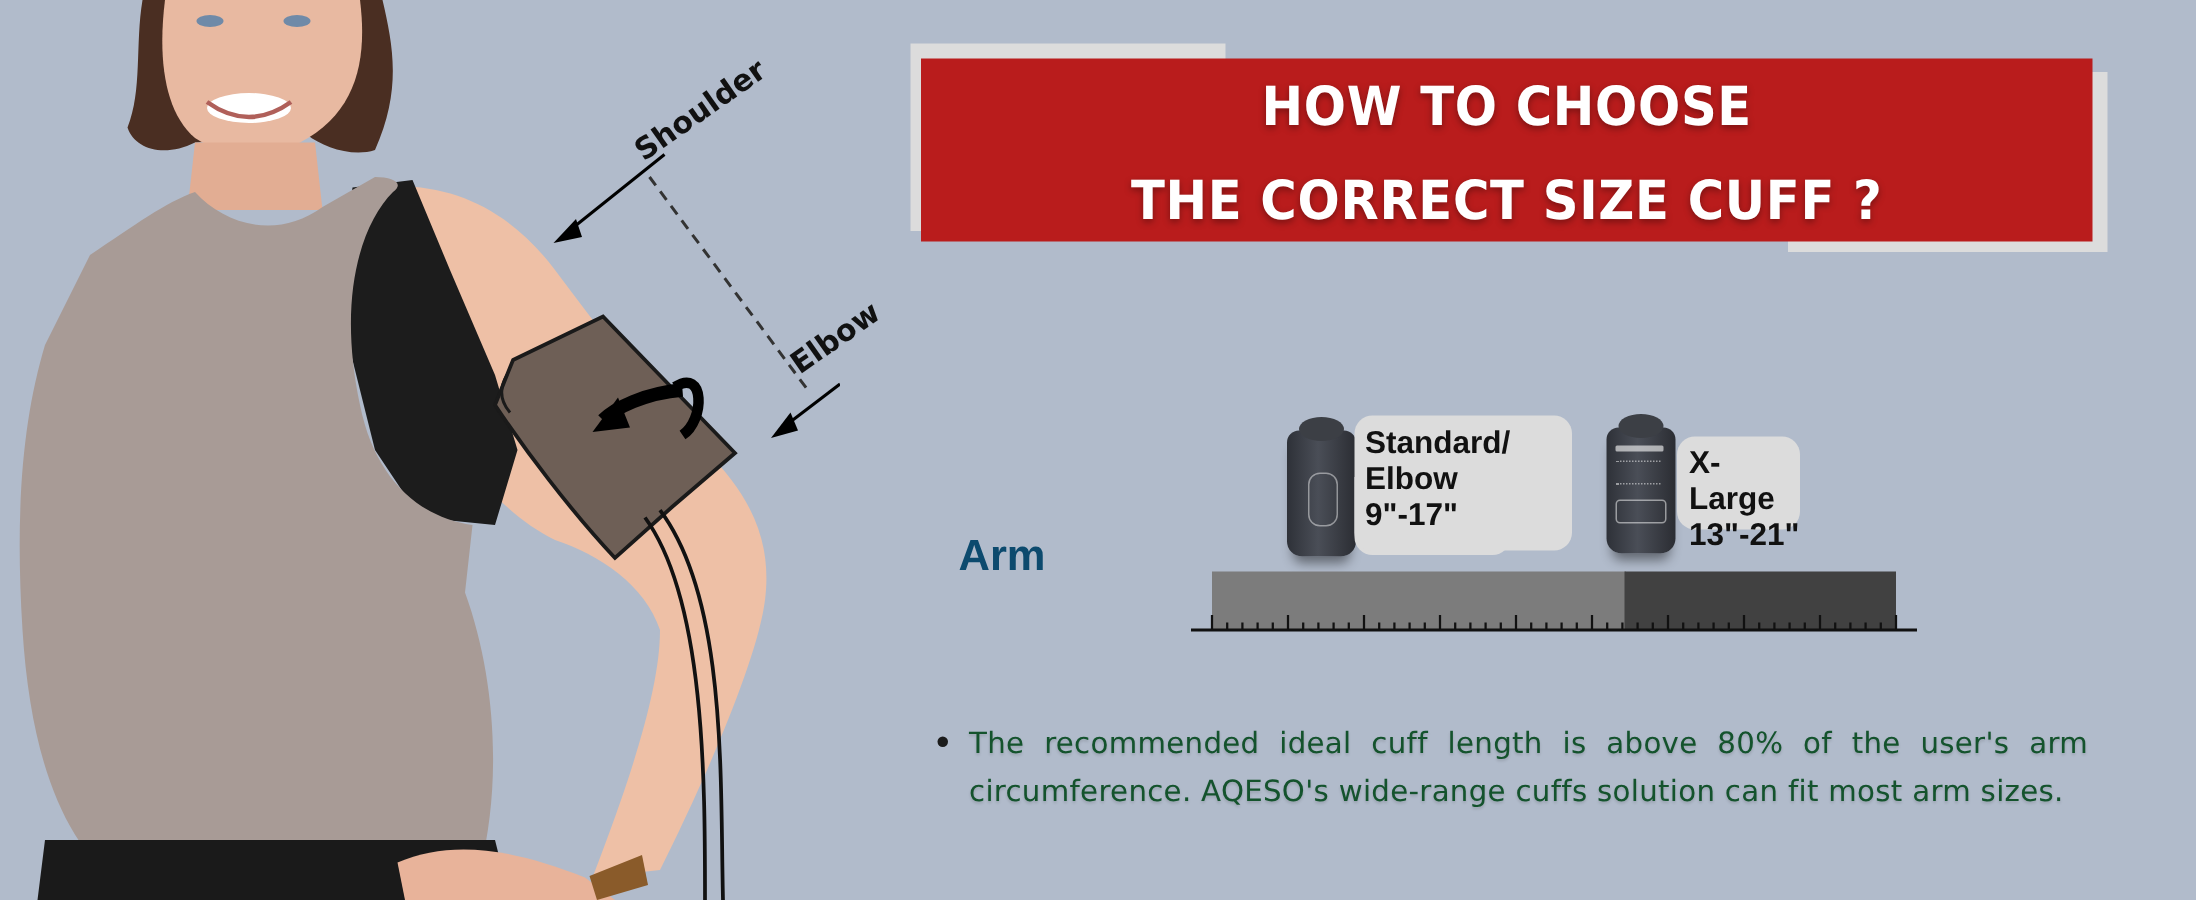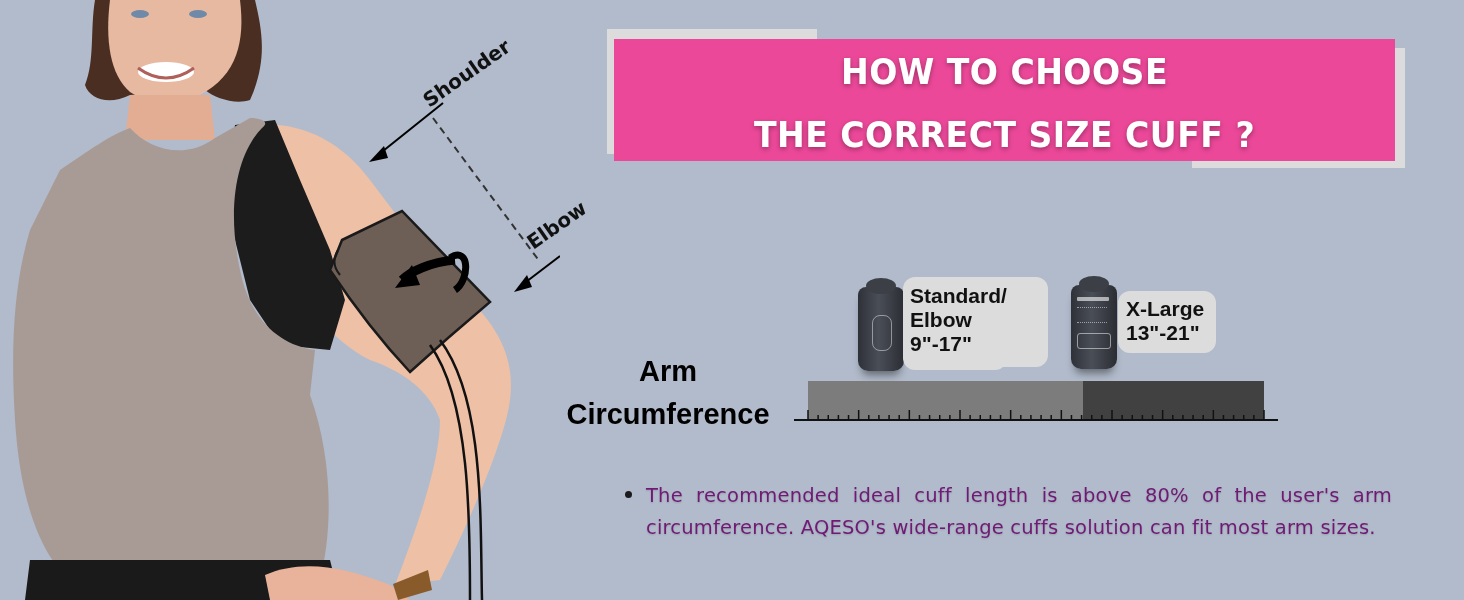--- a/index.html
+++ b/index.html
@@ -2,50 +2,50 @@
 <html><head>
 <meta charset="utf-8">
 <style>
   html, body { margin:0; padding:0; }
   body { width:1464px; height:600px; overflow:hidden; background:#b1bbcb; position:relative; font-family:"DejaVu Sans", sans-serif; }
   .abs { position:absolute; }
 
   
   .title-frame-back { left:607px; top:29px; width:210px; height:125px; background:#dcdcdc; }
   .title-frame-back2 { left:1192px; top:48px; width:213px; height:120px; background:#dcdcdc; }
-  .title-panel { left:614px; top:39px; width:781px; height:122px; background:#ec4899; }
+  .title-panel { left:614px; top:39px; width:781px; height:122px; background:#b91c1c; }
   .title-line { position:absolute; left:0; width:100%; text-align:center; color:#fff; font-family:"DejaVu Sans", sans-serif; font-weight:bold; font-size:36px; letter-spacing:0.5px; text-shadow:0 2px 5px rgba(0,0,0,0.35); transform:scaleX(0.92); }
   .title-line.l1 { top:12px; }
   .title-line.l2 { top:75px; }
 
   
-  .arm-label { left:552px; top:350px; width:232px; text-align:center; font-family:"Liberation Sans", sans-serif; font-weight:bold; font-size:29px; line-height:43px; color:#000000; }
+  .arm-label { left:552px; top:350px; width:232px; text-align:center; font-family:"Liberation Sans", sans-serif; font-weight:bold; font-size:29px; line-height:43px; color:#0c4a6e; }
 
   
   .ruler-bar-std { left:808px; top:381px; width:276px; height:39px; background:#7c7c7c; }
   .ruler-bar-xl { left:1083px; top:381px; width:181px; height:39px; background:#414141; }
   .ruler-base { left:794px; top:419px; width:484px; height:2px; background:#111; }
 
   
   .cuff { width:46px; height:84px; background:linear-gradient(90deg,#2e3138 0%,#4a4e57 45%,#2b2d33 100%); border-radius:8px 8px 10px 10px; box-shadow:0 8px 8px -4px rgba(0,0,0,0.45); }
   .cuff-std { left:858px; top:287px; }
   .cuff-xl { left:1071px; top:285px; }
   .cuff-top { position:absolute; left:8px; top:-9px; width:30px; height:16px; background:#3c3f45; border-radius:50%; }
   .cuff-print { position:absolute; left:14px; top:28px; width:18px; height:34px; border:1px solid rgba(255,255,255,0.45); border-radius:8px; }
   .cuff-xl .cuff-print { left:6px; top:12px; width:32px; height:4px; border:none; background:rgba(255,255,255,0.6); border-radius:1px; }
   .cuff-xl .cuff-print2 { position:absolute; left:6px; top:22px; width:30px; height:14px; border-top:1px dotted rgba(255,255,255,0.5); border-bottom:1px dotted rgba(255,255,255,0.5); }
   .cuff-xl .cuff-print3 { position:absolute; left:6px; top:48px; width:32px; height:14px; border:1px solid rgba(255,255,255,0.5); border-radius:3px; }
 
   .bubble { background:#dcdcdc; border-radius:12px; font-family:"Liberation Sans", sans-serif; font-weight:bold; color:#111; font-size:21px; line-height:24px; }
   .bubble-std { left:903px; top:277px; width:145px; height:90px; padding:7px 0 0 7px; box-sizing:border-box; }
   .bubble-std-notch { left:903px; top:318px; width:104px; height:52px; background:#dcdcdc; border-radius:0 0 12px 12px; }
-  .bubble-xl { left:1118px; top:291px; width:98px; height:62px; padding:6px 0 0 8px; box-sizing:border-box; }
+  .bubble-xl { left:1118px; top:291px; width:82px; height:62px; padding:6px 0 0 8px; box-sizing:border-box; }
 
   
-  .bullet-text { left:646px; top:480px; width:746px; font-family:"DejaVu Sans", sans-serif; font-size:19.5px; line-height:32px; color:#701a75; text-align:justify; letter-spacing:0.2px; text-shadow:0 1px 2px rgba(0,0,0,0.15); transform-origin:left top; }
+  .bullet-text { left:646px; top:480px; width:746px; font-family:"DejaVu Sans", sans-serif; font-size:19.5px; line-height:32px; color:#14532d; text-align:justify; letter-spacing:0.2px; text-shadow:0 1px 2px rgba(0,0,0,0.15); transform-origin:left top; }
   .bullet-dot { left:625px; top:491px; width:7px; height:7px; border-radius:50%; background:#1b1b1b; }
 
   
   .shoulder-label { left:432px; top:88px; font-family:"DejaVu Sans", sans-serif; font-weight:bold; font-size:20px; color:#111; transform:rotate(-35deg); transform-origin:left bottom; }
   .elbow-label { left:536px; top:230px; font-family:"DejaVu Sans", sans-serif; font-weight:bold; font-size:20px; color:#111; transform:rotate(-35deg); transform-origin:left bottom; }
 </style>
 </head>
 <body>
 
 <svg class="abs" style="left:0;top:0" width="560" height="600" viewBox="0 0 560 600">
@@ -117,21 +117,20 @@
   <div class="cuff-print2"></div>
   <div class="cuff-print3"></div>
 </div>
 <div class="abs bubble bubble-xl">
   <div>X-Large</div>
   <div>13"-21"</div>
 </div>
 
 <div class="abs arm-label">
   <div>Arm</div>
-  <div>Circumference</div>
 </div>
 
 <div class="abs ruler-bar-std"></div>
 <div class="abs ruler-bar-xl"></div>
 <svg class="abs" style="left:794px;top:405px" width="484" height="16" viewBox="0 0 484 16">
   <g id="ticks" stroke="#111" stroke-width="1.5">
       <line x1="14" x2="14" y1="5" y2="15"></line>
       <line x1="24.133333333333333" x2="24.133333333333333" y1="10" y2="15"></line>
       <line x1="34.266666666666666" x2="34.266666666666666" y1="10" y2="15"></line>
       <line x1="44.4" x2="44.4" y1="10" y2="15"></line>

